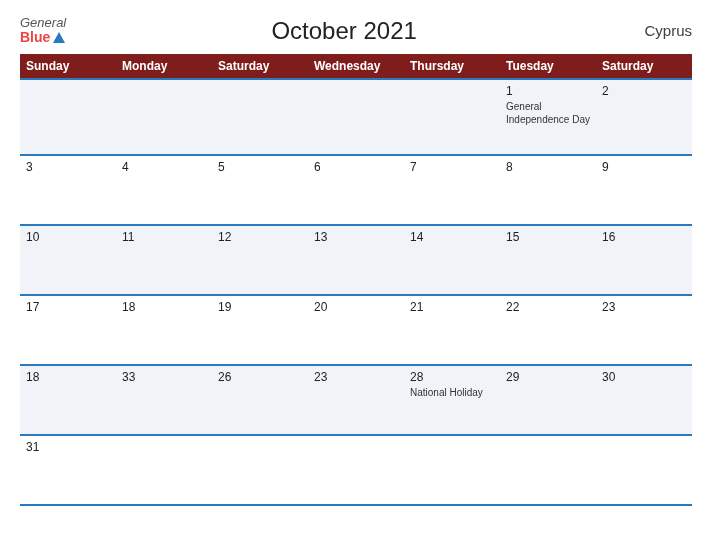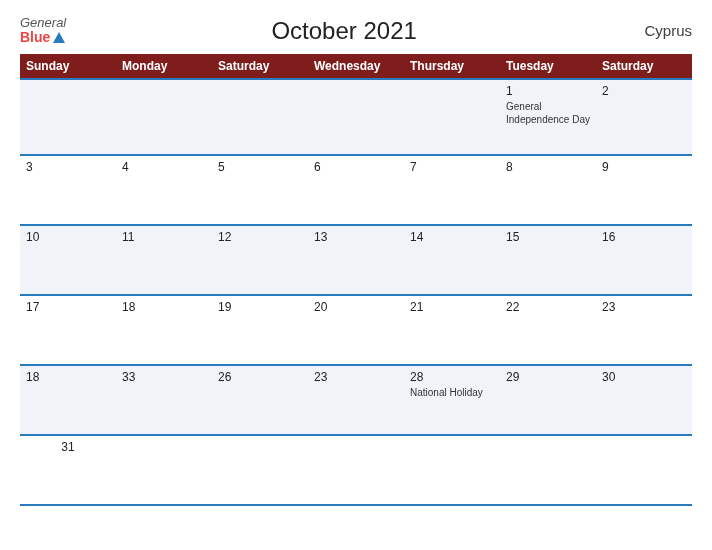--- a/index.html
+++ b/index.html
@@ -49,21 +49,20 @@
       font-weight: 600;
       padding: 5px 6px;
       text-align: left;
       border: none;
     }
     .calendar tbody tr {
       border-top: 2px solid #2a7abf;
     }
     .calendar tbody tr:last-child {
       border-bottom: 2px solid #2a7abf;
-      text-align: center;
     }
     .calendar tbody td {
       vertical-align: top;
       padding: 4px 6px 28px 6px;
       font-size: 12px;
       background: #fff;
       min-height: 60px;
       height: 70px;
     }
     .calendar tbody tr:nth-child(odd) td {

